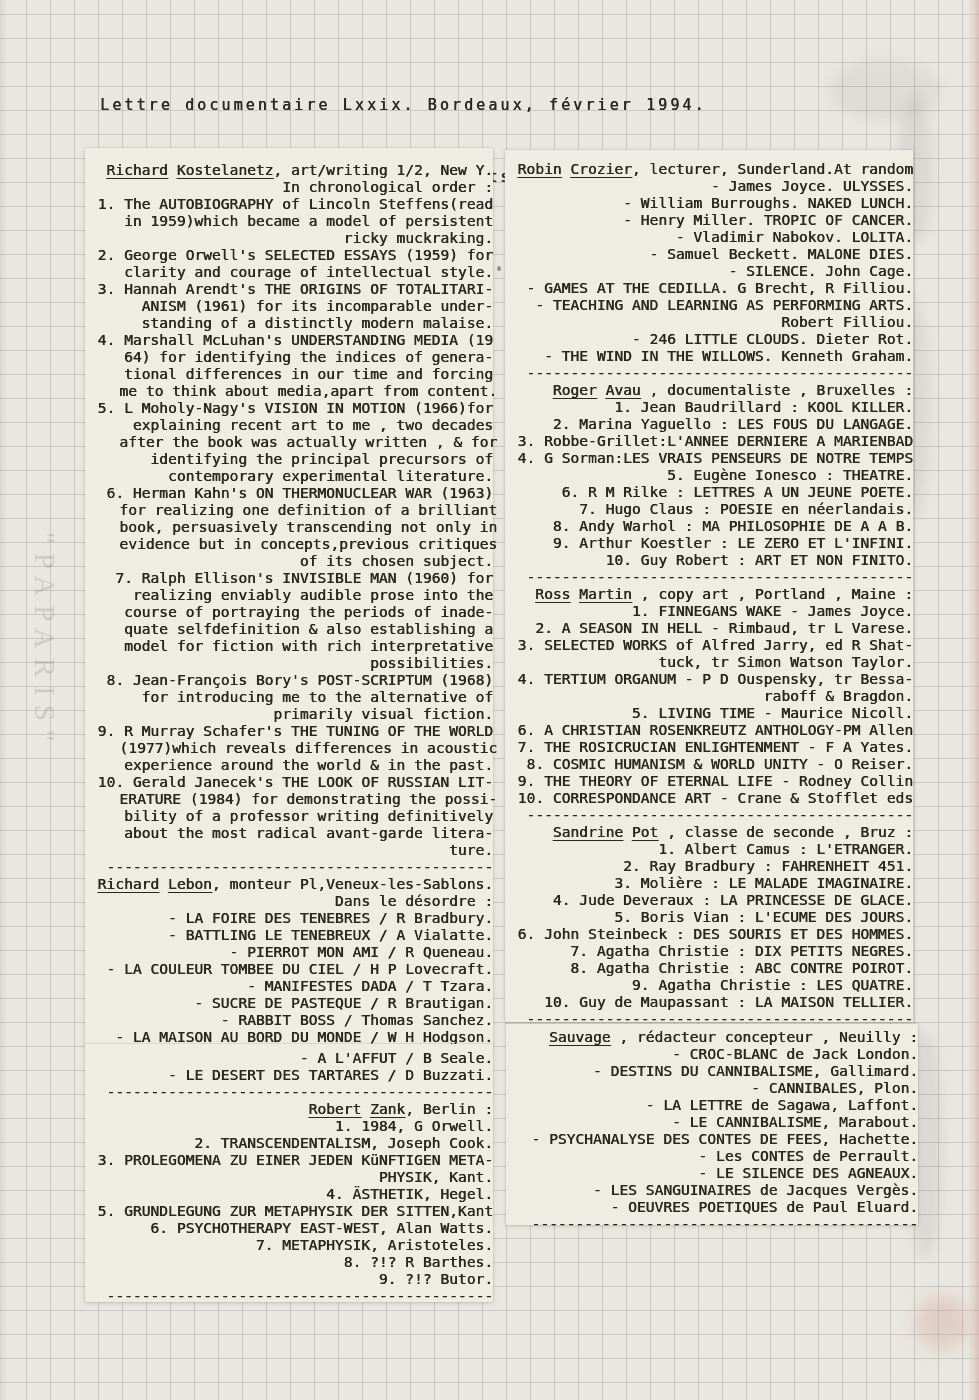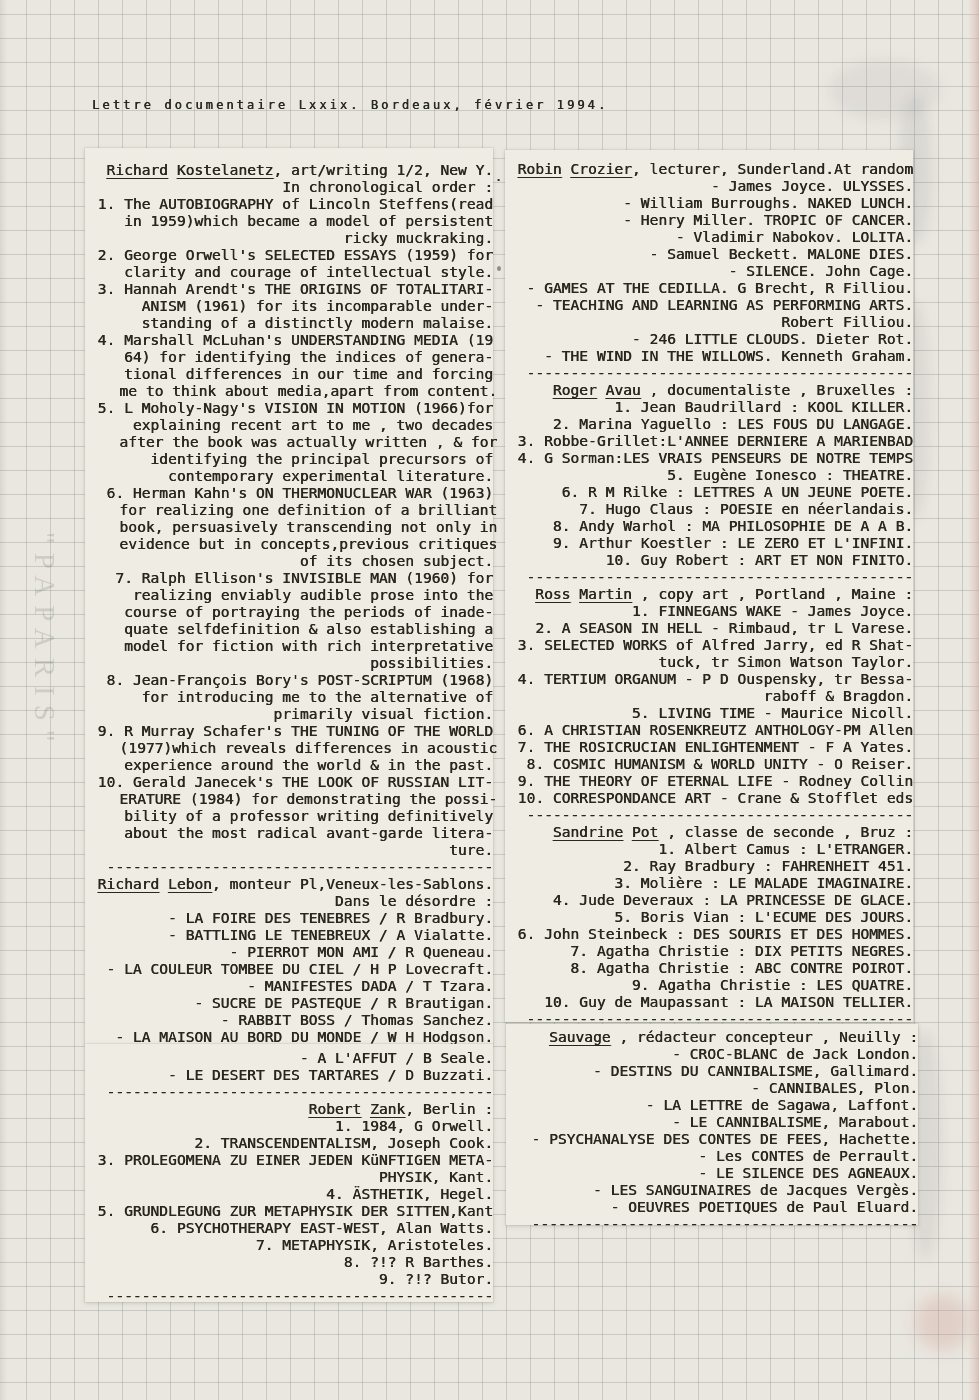--- a/index.html
+++ b/index.html
@@ -7,22 +7,22 @@
     width:979px;height:1400px;position:relative;overflow:hidden;
     background-color:var(--paper,#eae7e0);
     background-image:
       repeating-linear-gradient(0deg, rgba(146,162,158,0) 0 23px, rgba(146,162,158,0.42) 23px 24px),
       repeating-linear-gradient(90deg, rgba(146,162,158,0) 0 23px, rgba(146,162,158,0.42) 23px 24px);
     background-position:3px 6px;
     font-family:"DejaVu Sans Mono","Liberation Mono",monospace;
   }
   #page{position:absolute;inset:0;}
   .hdr{
-    position:absolute;left:92px;top:45px;
-    font-size:12px;line-height:24px;letter-spacing:3.1px;
+    position:absolute;left:100px;top:45px;
+    font-size:15px;line-height:24px;letter-spacing:3.1px;
     color:var(--ink,#29281f);
     text-shadow:0.5px 0 0 currentColor;
     white-space:pre;
   }
   .strip{
     position:absolute;
     background:var(--strip,#efece4);
     box-shadow:0 0 0 1px rgba(110,110,95,0.08), 0 1px 4px rgba(90,90,75,0.25);
     padding-left:8px;box-sizing:border-box;
     font-size:14.6px;line-height:17px;

